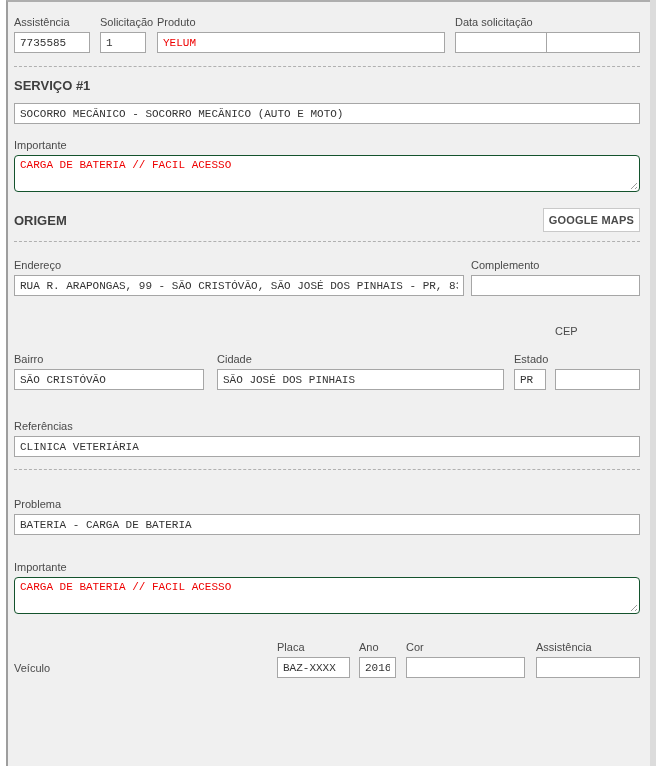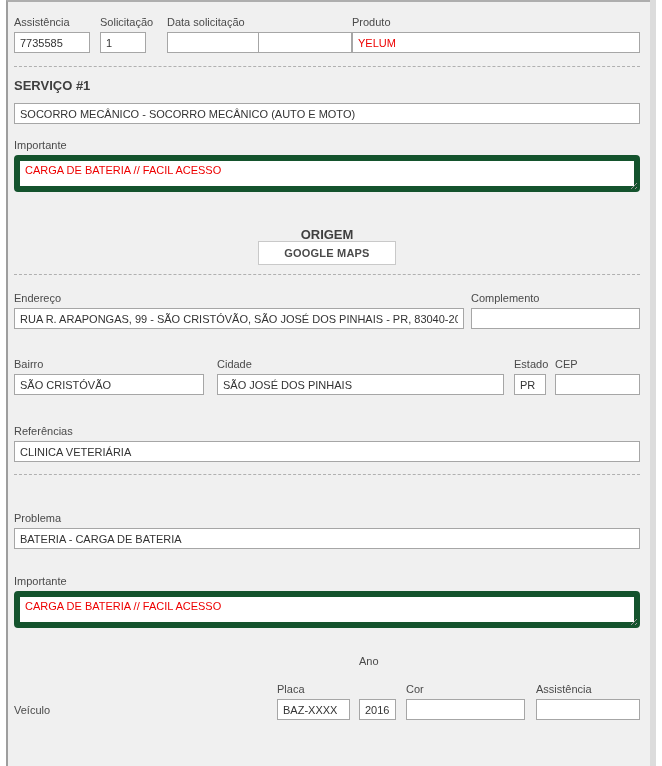--- a/index.html
+++ b/index.html
@@ -31,37 +31,37 @@
   .field { display: flex; flex-direction: column; }
   .field-label {
     font-size: 11px; color: #4a4a4a;
     line-height: 13px; margin-bottom: 3px;
     white-space: nowrap;
   }
   .tb {
     height: 21px;
     border: 1px solid #a6a6a6;
     background: #ffffff;
-    font-family: Liberation Sans, sans-serif;
+    font-family: Liberation Mono, monospace;
     font-size: 11px; color: #333333;
     padding: 1px 5px;
     width: 100%;
     border-radius: 0;
     outline: none;
   }
   .red { color: #ee0000; }
 
   .ta-wrap { position: relative; }
   textarea.ta {
     display: block;
     width: 100%; height: 37px;
-    border: 6px solid #14532d;
+    border: 1px solid #14532d;
     border-radius: 4px;
     background: #ffffff;
-    font-family: Liberation Sans, sans-serif;
+    font-family: Liberation Mono, monospace;
     font-size: 11px; color: #ee0000;
     padding: 3px 5px;
     resize: none; outline: none;
   }
   .grip {
     position: absolute; right: 3px; bottom: 3px;
     width: 9px; height: 9px;
     background: repeating-linear-gradient(135deg, transparent, transparent 2px, #9a9a9a 2px, #9a9a9a 3px);
     clip-path: polygon(100% 0, 100% 100%, 0 100%);
   }
@@ -73,21 +73,21 @@
     line-height: 13px;
   }
   .origem-head {
     display: flex; justify-content: space-between; align-items: center;
   }
   .gmaps-btn {
     background: #ffffff;
     border: 1px solid #c9c9c9;
     font-family: "Liberation Sans", sans-serif;
     font-size: 11px; font-weight: bold; color: #4a4a4a;
-    padding: 5px 25px;
+    padding: 5px 5px;
     letter-spacing: 0.2px;
     cursor: pointer;
   }
 
   
   .w-assist { width: 76px; margin-right: 10px; }
   .w-solic  { width: 46px; margin-right: 11px; }
   .w-prod   { width: 288px; }
   .date-group { margin-left: auto; }
   .date-pair { display: flex; }
@@ -95,77 +95,77 @@
   .date-pair .tb + .tb { width: 94px; margin-left: -1px; }
 
   
   .w-end  { width: 450px; margin-right: 7px; }
   .w-comp { flex: 1; }
 
   
   .w-bairro { width: 190px; margin-right: 13px; }
   .w-cidade { width: 287px; margin-right: 10px; }
   .w-estado { width: 32px; margin-right: 9px; }
-  .w-cep    { flex: 1; }
+  .w-cep    { flex: 1; gap: 28px; }
 
   
   .w-cliente { width: 307px; margin-right: 13px; }
   .w-tel     { flex: 1; }
 
   
   .w-veic  { width: 251px; margin-right: 12px; justify-content: center; }
   .w-placa { width: 73px;  margin-right: 9px; }
-  .w-ano   { width: 37px;  margin-right: 10px; gap: 28px; }
+  .w-ano   { width: 37px;  margin-right: 10px; }
   .w-cor   { width: 119px; margin-right: 11px; }
   .w-comb  { flex: 1; }
 
   
   .m-row1      { margin-top: 11px; }
   .m-div1      { margin-top: 13px; }
   .m-servtitle { margin-top: 12px; }
   .m-servinput { margin-top: 11px; width: 100%; }
   .m-import1   { margin-top: 15px; }
-  .m-origem    { margin-top: 36px; flex-direction: column; }
+  .m-origem    { margin-top: 16px; }
   .m-div2      { margin-top: 9px; }
   .m-endrow    { margin-top: 17px; }
   .m-bairrorow { margin-top: 29px; }
   .m-refs      { margin-top: 30px; }
   .m-div3      { margin-top: 12px; }
-  .m-problema  { margin-top: 37px; }
+  .m-problema  { margin-top: 28px; }
   .m-import2   { margin-top: 26px; }
   .m-clirow    { margin-top: 28px; }
   .m-veicrow   { margin-top: 27px; }
 </style>
 </head>
 <body>
 
 <div class="panel">
   <div class="content">
 
     
     <div class="row m-row1">
       <div class="field w-assist">
         <div class="field-label">Assistência</div>
         <input class="tb" value="7735585" style="">
       </div>
       <div class="field w-solic">
         <div class="field-label">Solicitação</div>
         <input class="tb" value="1" style="">
       </div>
+      <div class="field w-prod">
+        <div class="field-label">Produto</div>
+        <input class="tb red" value="YELUM" style="">
+      </div>
       <div class="field date-group">
         <div class="field-label">Data solicitação</div>
         <div class="date-pair">
           <input class="tb" value="" style="">
           <input class="tb" value="" style="">
         </div>
       </div>
-      <div class="field w-prod">
-        <div class="field-label">Produto</div>
-        <input class="tb red" value="YELUM" style="">
-      </div>
     </div>
 
     <div class="divider m-div1"></div>
 
     
     <div class="section-title m-servtitle">SERVIÇO #1</div>
     <input class="tb m-servinput" value="SOCORRO MECÂNICO - SOCORRO MECÂNICO (AUTO E MOTO)" style="">
 
     <div class="field m-import1">
       <div class="field-label">Importante</div>

